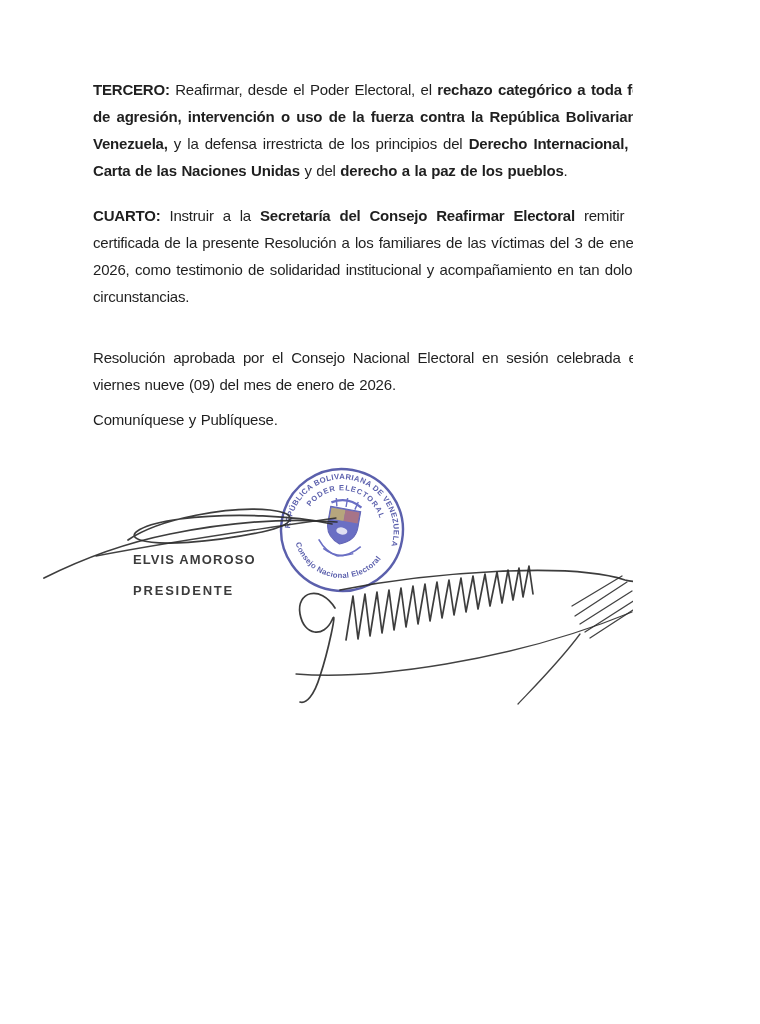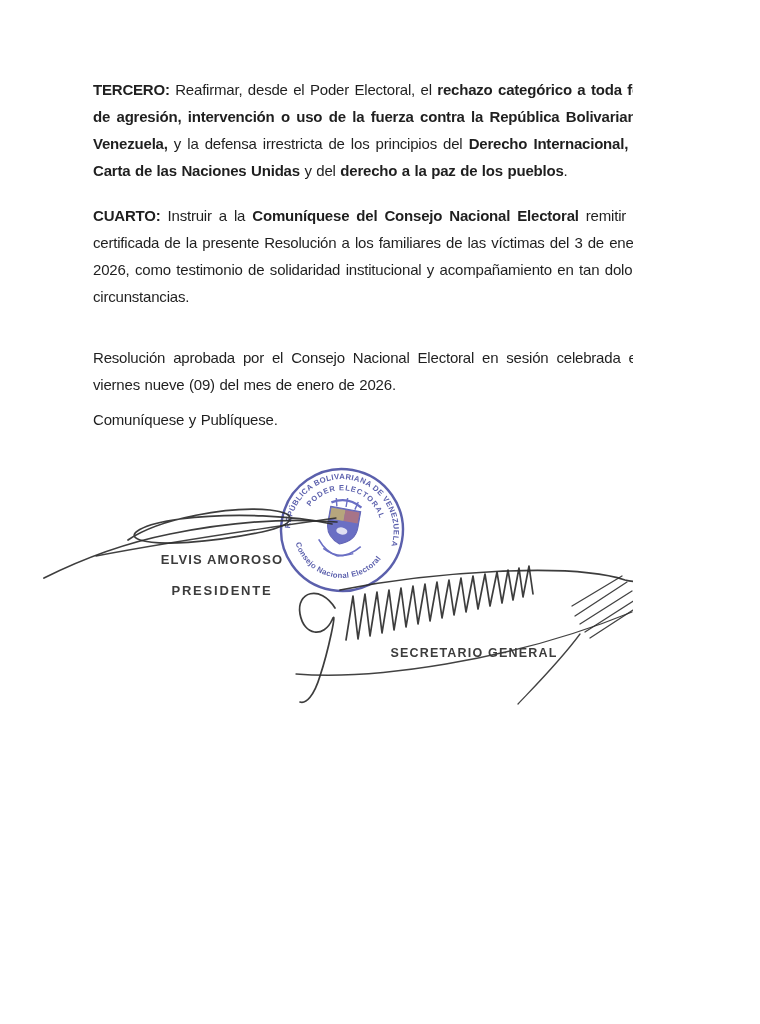--- a/index.html
+++ b/index.html
@@ -24,21 +24,21 @@
   }
   .para span.b{font-weight:700;}
   .para:nth-child(1){top:76px;}
   .para:nth-child(2){top:202px;}
   .para:nth-child(3){top:332px;margin-top:12px;}
   .para:nth-child(4){top:406px;}
 
   
   .sig-label{
     position:absolute;
-    text-align:center;
+    text-align:left;
     color:#3c3c3c;
     font-weight:700;
     z-index:3;
   }
   .sig-label .name{display:block;}
   .sig-label .title{display:block;margin-top:16px;}
   .president-label{left:133px;top:552px;width:178px;font-size:13px;letter-spacing:1.1px;line-height:15px;}
   .president-label .title{letter-spacing:1.8px;}
   .secretary-label{left:348px;top:630px;width:252px;font-size:12.5px;letter-spacing:0.2px;line-height:15px;}
   .secretary-label .title{letter-spacing:1.2px;}
@@ -51,21 +51,21 @@
   .ink-thin{stroke:#2d2d2d;stroke-width:1.3;fill:none;stroke-linecap:round;opacity:.9;}
   .seal-text{font-family:"Liberation Sans",sans-serif;font-weight:700;fill:#4e53a6;}
 </style>
 </head>
 <body>
 
 <div class="page">
 
   <div>
       <p class="para"><span class="b">TERCERO:</span><span> Reafirmar, desde el Poder Electoral, el </span><span class="b">rechazo categórico a toda forma de agresión, intervención o uso de la fuerza contra la República Bolivariana de Venezuela,</span><span> y la defensa irrestricta de los principios del </span><span class="b">Derecho Internacional,</span><span> de la </span><span class="b">Carta de las Naciones Unidas</span><span> y del </span><span class="b">derecho a la paz de los pueblos</span><span>.</span></p>
-      <p class="para"><span class="b">CUARTO:</span><span> Instruir a la </span><span class="b">Comuníquese del Consejo Nacional Electoral</span><span> remitir copia certificada de la presente Resolución a los familiares de las víctimas del 3 de enero de 2026, como testimonio de solidaridad institucional y acompañamiento en tan dolorosas circunstancias.</span></p>
+      <p class="para"><span class="b">CUARTO:</span><span> Instruir a la </span><span class="b">Secretaría del Consejo Reafirmar Electoral</span><span> remitir copia certificada de la presente Resolución a los familiares de las víctimas del 3 de enero de 2026, como testimonio de solidaridad institucional y acompañamiento en tan dolorosas circunstancias.</span></p>
       <p class="para"><span>Resolución aprobada por el Consejo Nacional Electoral en sesión celebrada el día viernes nueve (09) del mes de enero de 2026.</span></p>
       <p class="para"><span>Comuníquese y Publíquese.</span></p>
     </div>
 
   <svg class="seal" viewBox="0 0 130 130">
     <g transform="rotate(10 65 65)" opacity="0.92">
       <circle cx="65" cy="65" r="60" fill="none" stroke="#4e53a6" stroke-width="2.4"></circle>
       <defs>
         <path id="arcTop" d="M 16.6,82 A 51,51 0 1 1 113.4,82"></path>
         <path id="arcInner" d="M 29,78 A 38.5,38.5 0 1 1 101,78"></path>
@@ -112,16 +112,15 @@
     <path class="ink-thin" d="M 16,118 C 90,124 230,106 352,56"></path>
     <path class="ink-thin" d="M 300,78 C 280,105 255,130 238,148"></path>
   </svg>
 
   <div class="sig-label president-label">
     <span class="name">ELVIS AMOROSO</span>
     <span class="title">PRESIDENTE</span>
   </div>
 
   <div class="sig-label secretary-label">
-    <span class="title">SECRETARIO GENERAL</span>
   </div>
 
 </div>
 
 </body></html>

